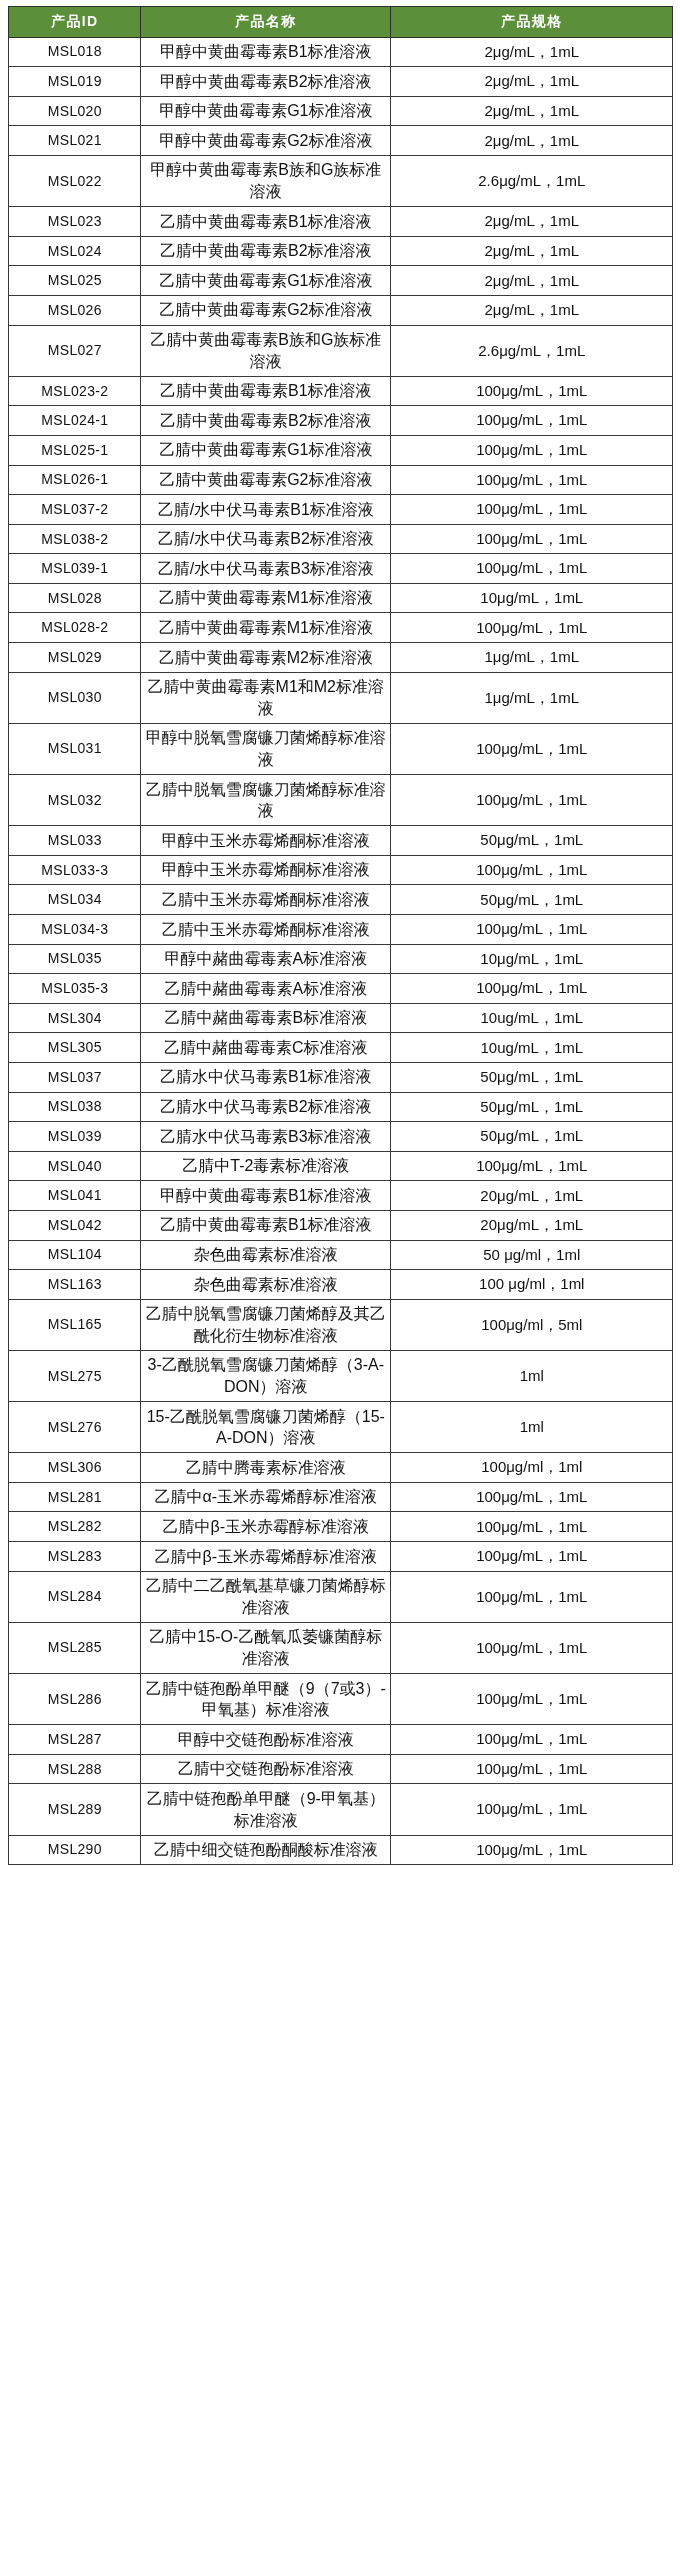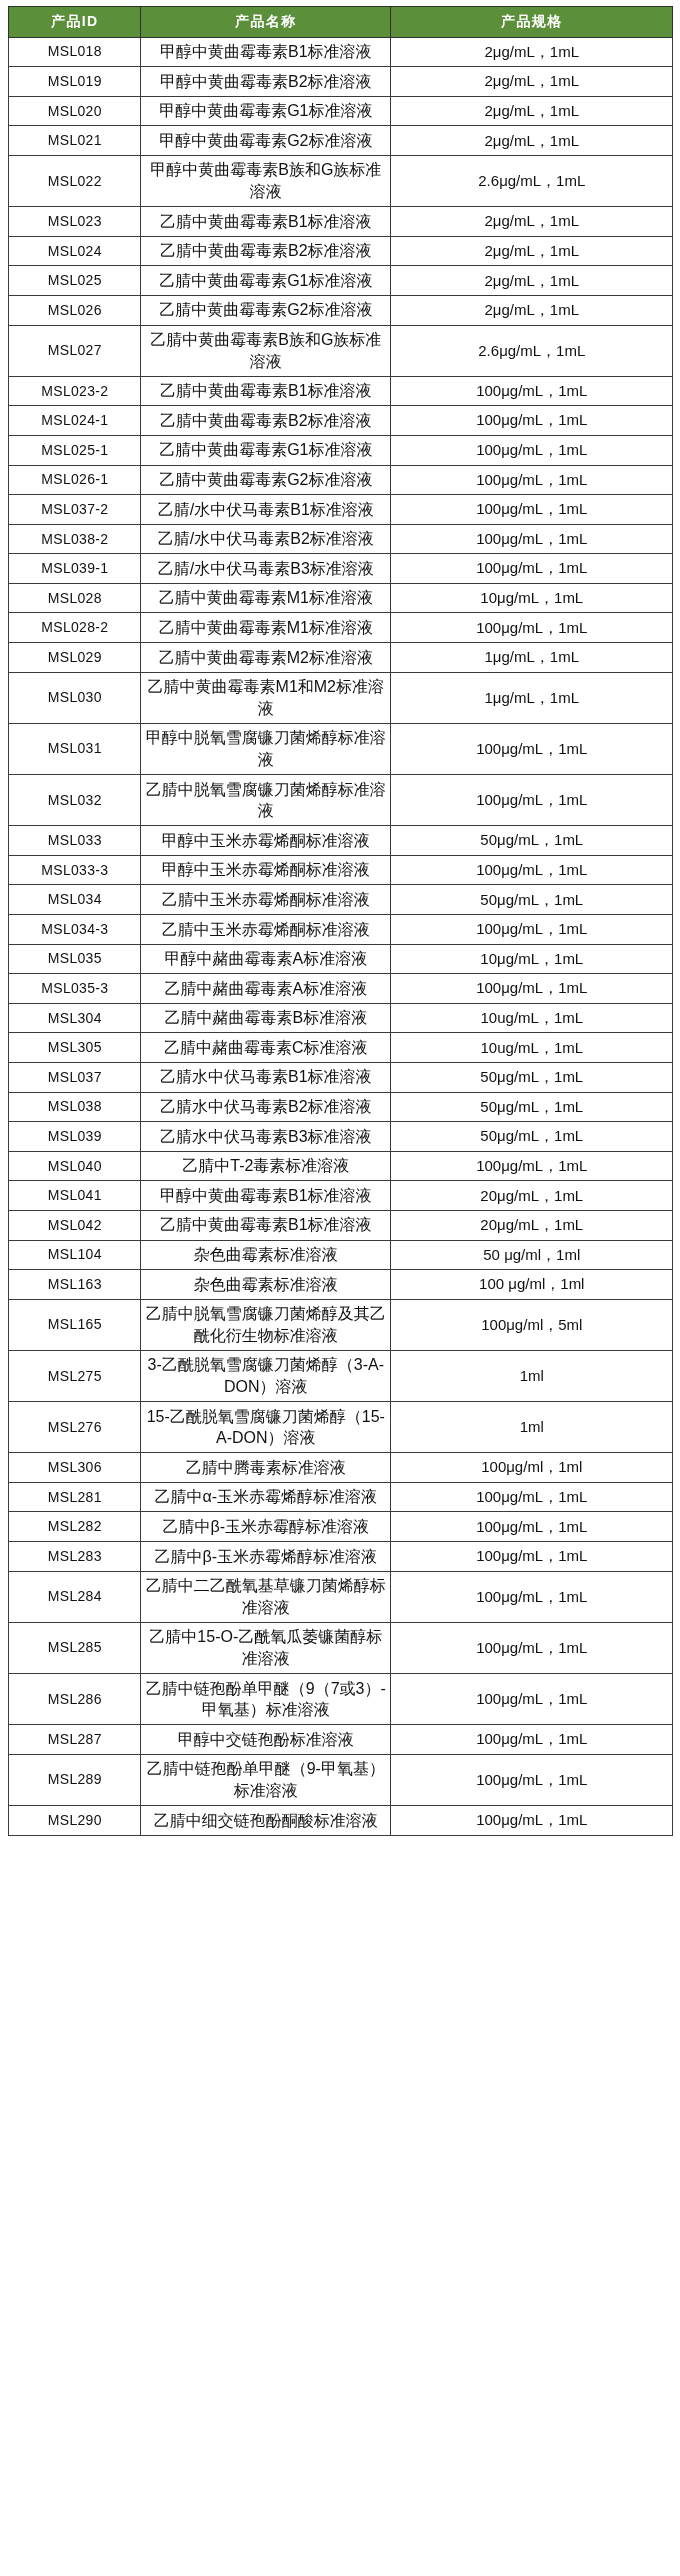--- a/index.html
+++ b/index.html
@@ -324,20 +324,25 @@
           <td class="id">MSL286</td>
           <td class="name">乙腈中链孢酚单甲醚（9（7或3）-甲氧基）标准溶液</td>
           <td class="spec">100μg/mL，1mL</td>
         </tr>
         <tr>
           <td class="id">MSL287</td>
           <td class="name">甲醇中交链孢酚标准溶液</td>
           <td class="spec">100μg/mL，1mL</td>
         </tr>
         <tr>
+          <td class="id">MSL288</td>
+          <td class="name">乙腈中交链孢酚标准溶液</td>
+          <td class="spec">100μg/mL，1mL</td>
+        </tr>
+        <tr>
           <td class="id">MSL289</td>
           <td class="name">乙腈中链孢酚单甲醚（9-甲氧基）标准溶液</td>
           <td class="spec">100μg/mL，1mL</td>
         </tr>
         <tr>
           <td class="id">MSL290</td>
           <td class="name">乙腈中细交链孢酚酮酸标准溶液</td>
           <td class="spec">100μg/mL，1mL</td>
         </tr>
       </tbody>

